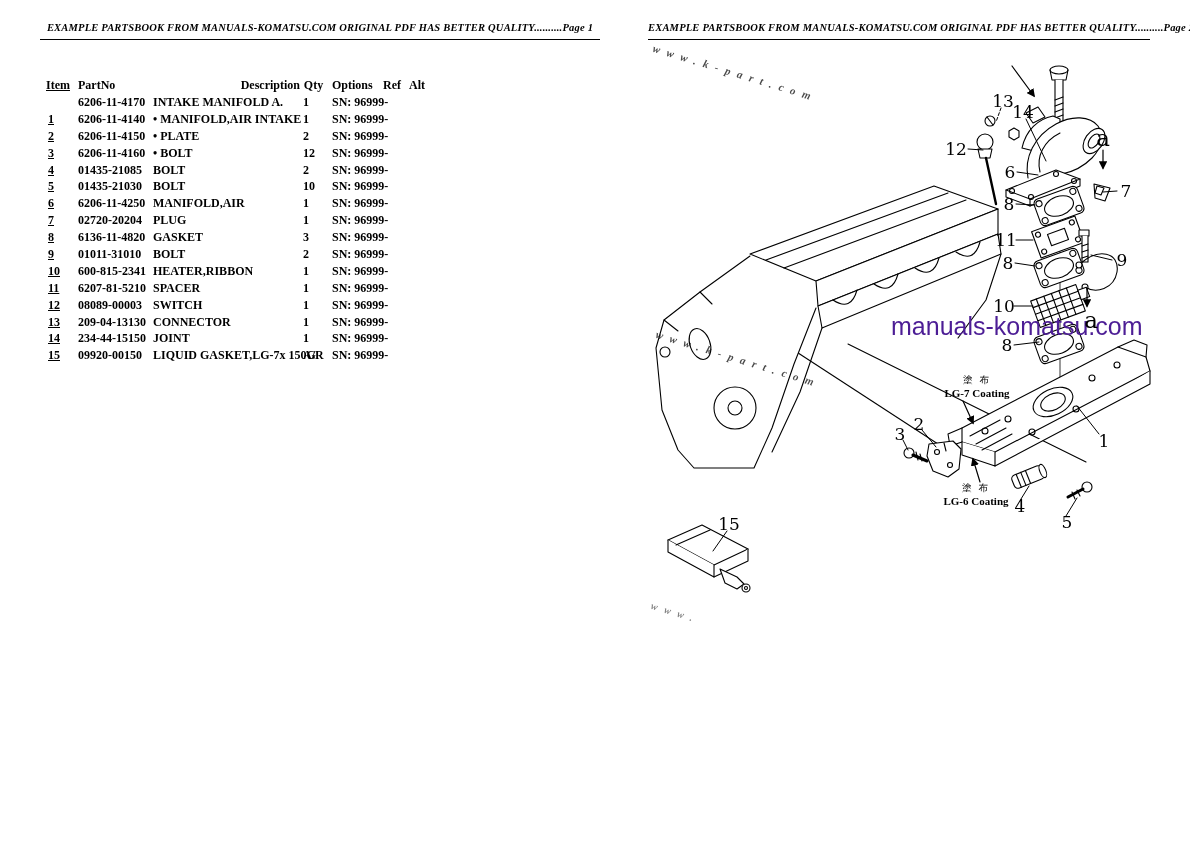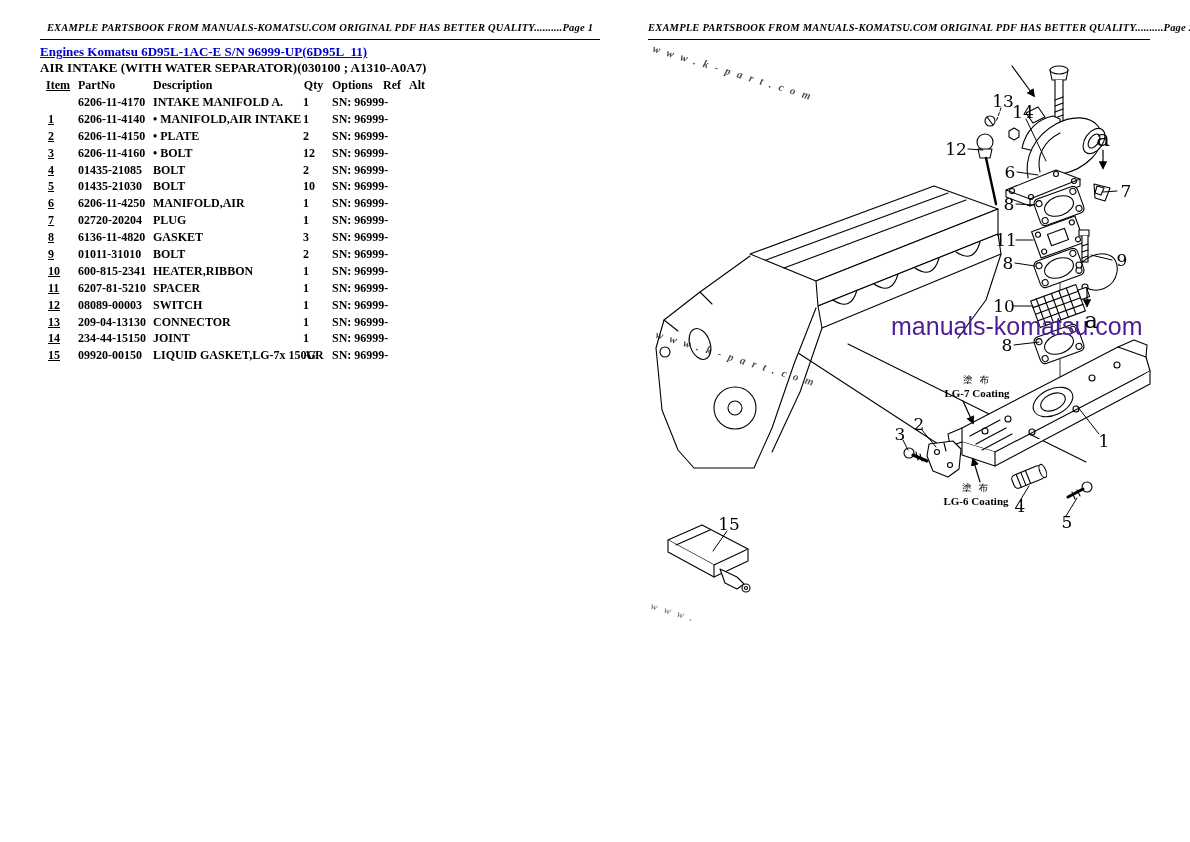--- a/index.html
+++ b/index.html
@@ -22,21 +22,21 @@
        color:#000;white-space:nowrap;}
   .parts-table{position:absolute;left:40px;top:77px;width:392px;font-weight:bold;
        font-size:12px;color:#000;}
   .trow{display:grid;grid-template-columns:38px 75px 147px 27px 53px 24px 26px;
        height:16.9px;align-items:center;white-space:nowrap;}
   .thead{height:17px;}
   .c-item{padding-left:8px;text-decoration:underline;}
   .c-qty{padding-left:3px;}
   .c-opt{padding-left:5px;}
   .thead .c-item{padding-left:6px;}
-  .thead .c-desc{text-align:left;}
+  .thead .c-desc{text-align:right;}
   .thead .c-qty{text-align:center;padding-left:0;}
   .thead .c-ref,.thead .c-alt{text-align:center;}
 
   
   .note{position:absolute;left:848px;top:36px;width:244px;text-align:center;color:#000;}
   .note-jp{font-family:"DejaVu Sans",sans-serif;font-size:10.5px;letter-spacing:1px;white-space:nowrap;}
   .note-en{font-family:"DejaVu Sans Mono",monospace;font-size:10.5px;font-weight:bold;
        word-spacing:4px;white-space:nowrap;margin-top:1px;}
 
   .callout{position:absolute;transform:translate(-50%,-50%);
@@ -61,22 +61,20 @@
 </style>
 </head>
 <body>
 
 <div class="sheet">
 
   <div class="layer">
     <div class="hdr hdr-l">
       <span>EXAMPLE PARTSBOOK FROM MANUALS-KOMATSU.COM ORIGINAL PDF HAS BETTER QUALITY..........Page 1</span>
     </div>
-    <a class="model-link">Engines Komatsu 6D95L-1AC-E S/N 96999-UP(6D95L_11)</a>
-    <div class="section-title">AIR INTAKE (WITH WATER SEPARATOR)(030100 ; A1310-A0A7)</div>
     <div class="parts-table">
       <div class="trow thead" id="thead">
           <span class="c-item">Item</span>
           <span class="c-part">PartNo</span>
           <span class="c-desc">Description</span>
           <span class="c-qty">Qty</span>
           <span class="c-opt">Options</span>
           <span class="c-ref">Ref</span>
           <span class="c-alt">Alt</span>
         </div>

